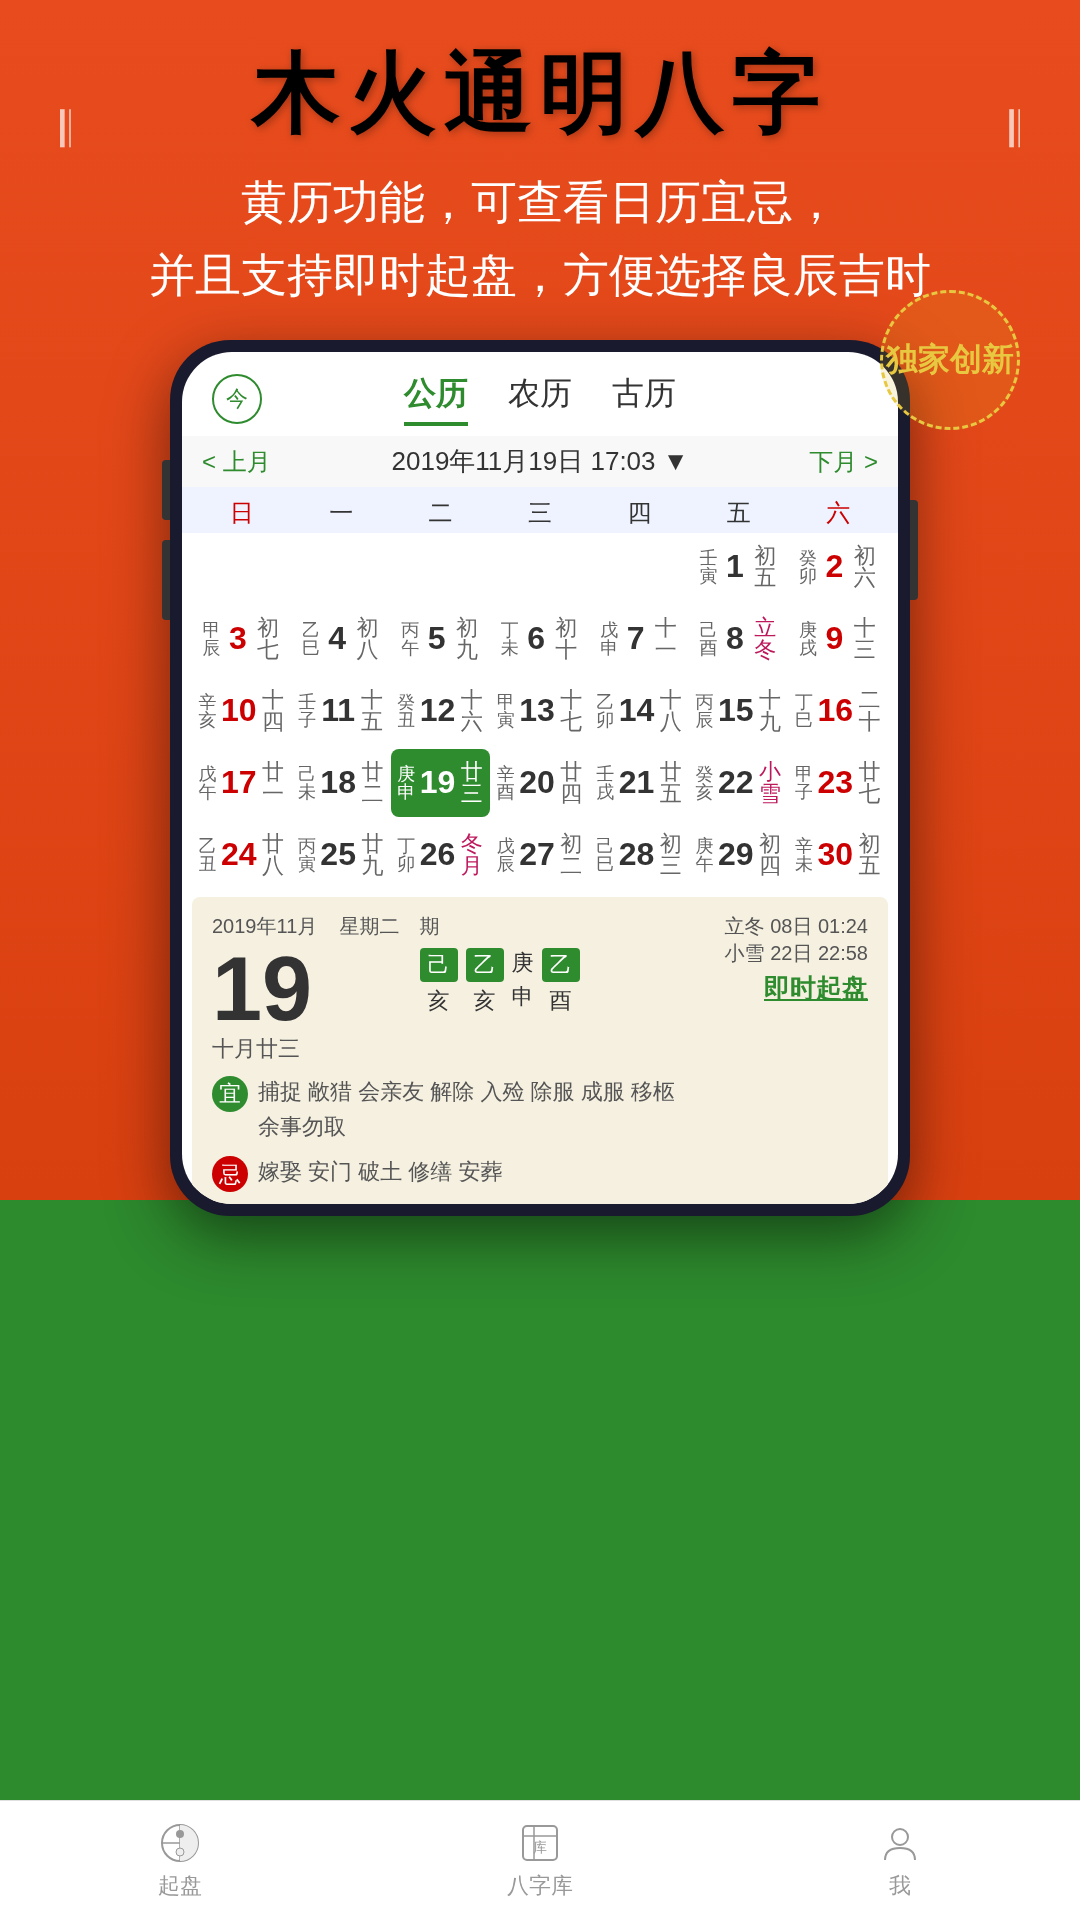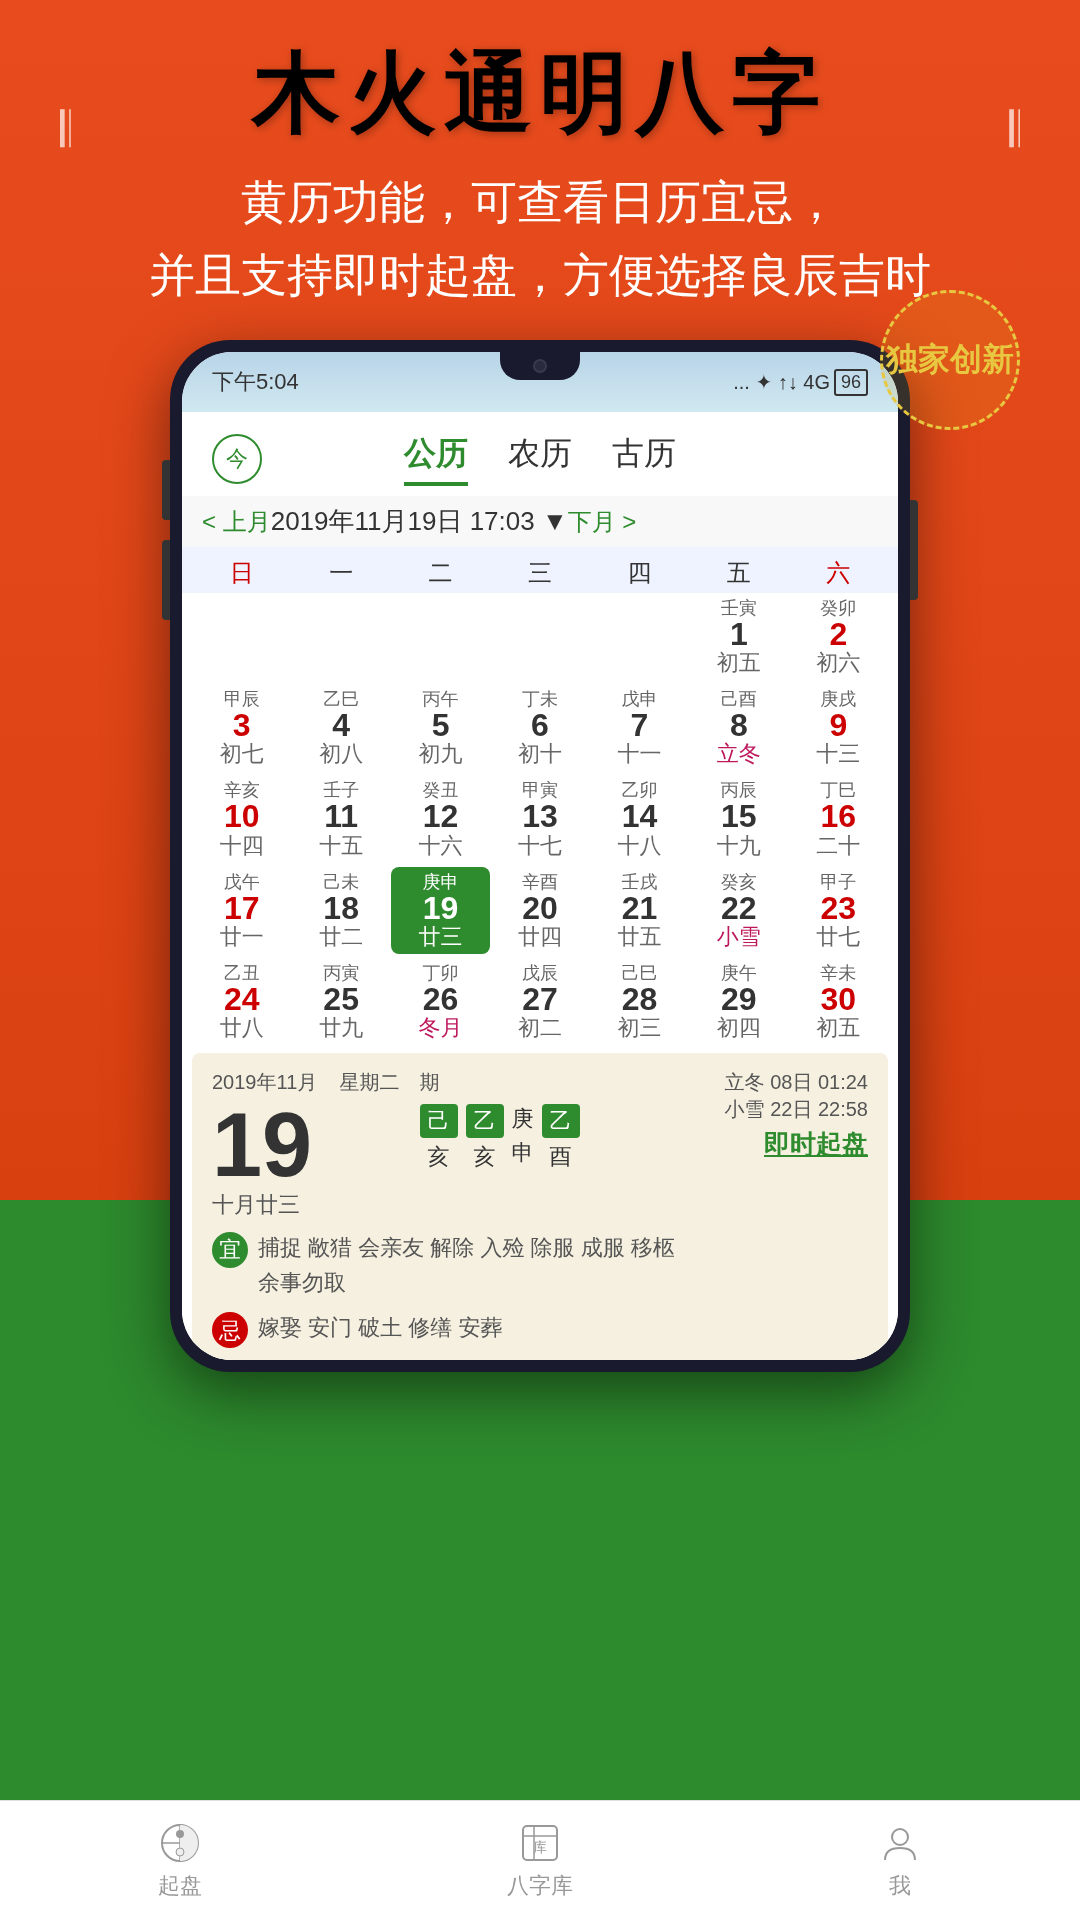--- a/index.html
+++ b/index.html
@@ -225,20 +225,21 @@
       font-weight: bold;
     }
     .cal-placeholder {
       width: 50px;
     }
 
     
     .month-nav {
       display: flex;
       align-items: center;
+      justify-content: space-between;
       padding: 8px 20px;
       background: #f8f8f8;
     }
     .month-prev { color: #2e8b2e; font-size: 24px; }
     .month-title { font-size: 26px; color: #333; }
     .month-next { color: #2e8b2e; font-size: 24px; }
 
     
     .week-header {
       display: grid;
@@ -257,25 +258,25 @@
     
     .cal-grid {
       padding: 0 10px;
     }
     .cal-week {
       display: grid;
       grid-template-columns: repeat(7, 1fr);
       margin-bottom: 4px;
     }
     .cal-cell {
-      text-align: right;
+      text-align: center;
       padding: 6px 2px;
       min-height: 68px;
       display: flex;
-      flex-direction: column;
+      flex-direction: row;
       align-items: center;
       justify-content: center;
     }
     .cal-stem {
       font-size: 18px;
       color: #666;
       line-height: 1;
     }
     .cal-day {
       font-size: 32px;
@@ -460,30 +461,20 @@
 
 <div class="phone-container">
   <div class="phone-outer">
 
     <div class="phone-btn-left"></div>
     <div class="phone-btn-left2"></div>
     <div class="phone-btn-right"></div>
 
     <div class="phone-inner">
 
-      <div class="phone-notch-bar">
-        <span class="phone-status-left">下午5:04</span>
-        <div class="phone-notch">
-          <div class="phone-camera"></div>
-        </div>
-        <div class="phone-status-right">
-          <span>... ✦ ↑↓ 4G</span>
-          <span style="border:2px solid #333; border-radius:3px; padding:1px 5px; font-size:18px;">96</span>
-        </div>
-      </div>
 
       <div class="calendar-app">
 
         <div class="cal-header">
           <div class="cal-today-btn">
             <span>今</span>
           </div>
           <div class="cal-tabs">
             <span class="cal-tab active">公历</span>
             <span class="cal-tab">农历</span>

